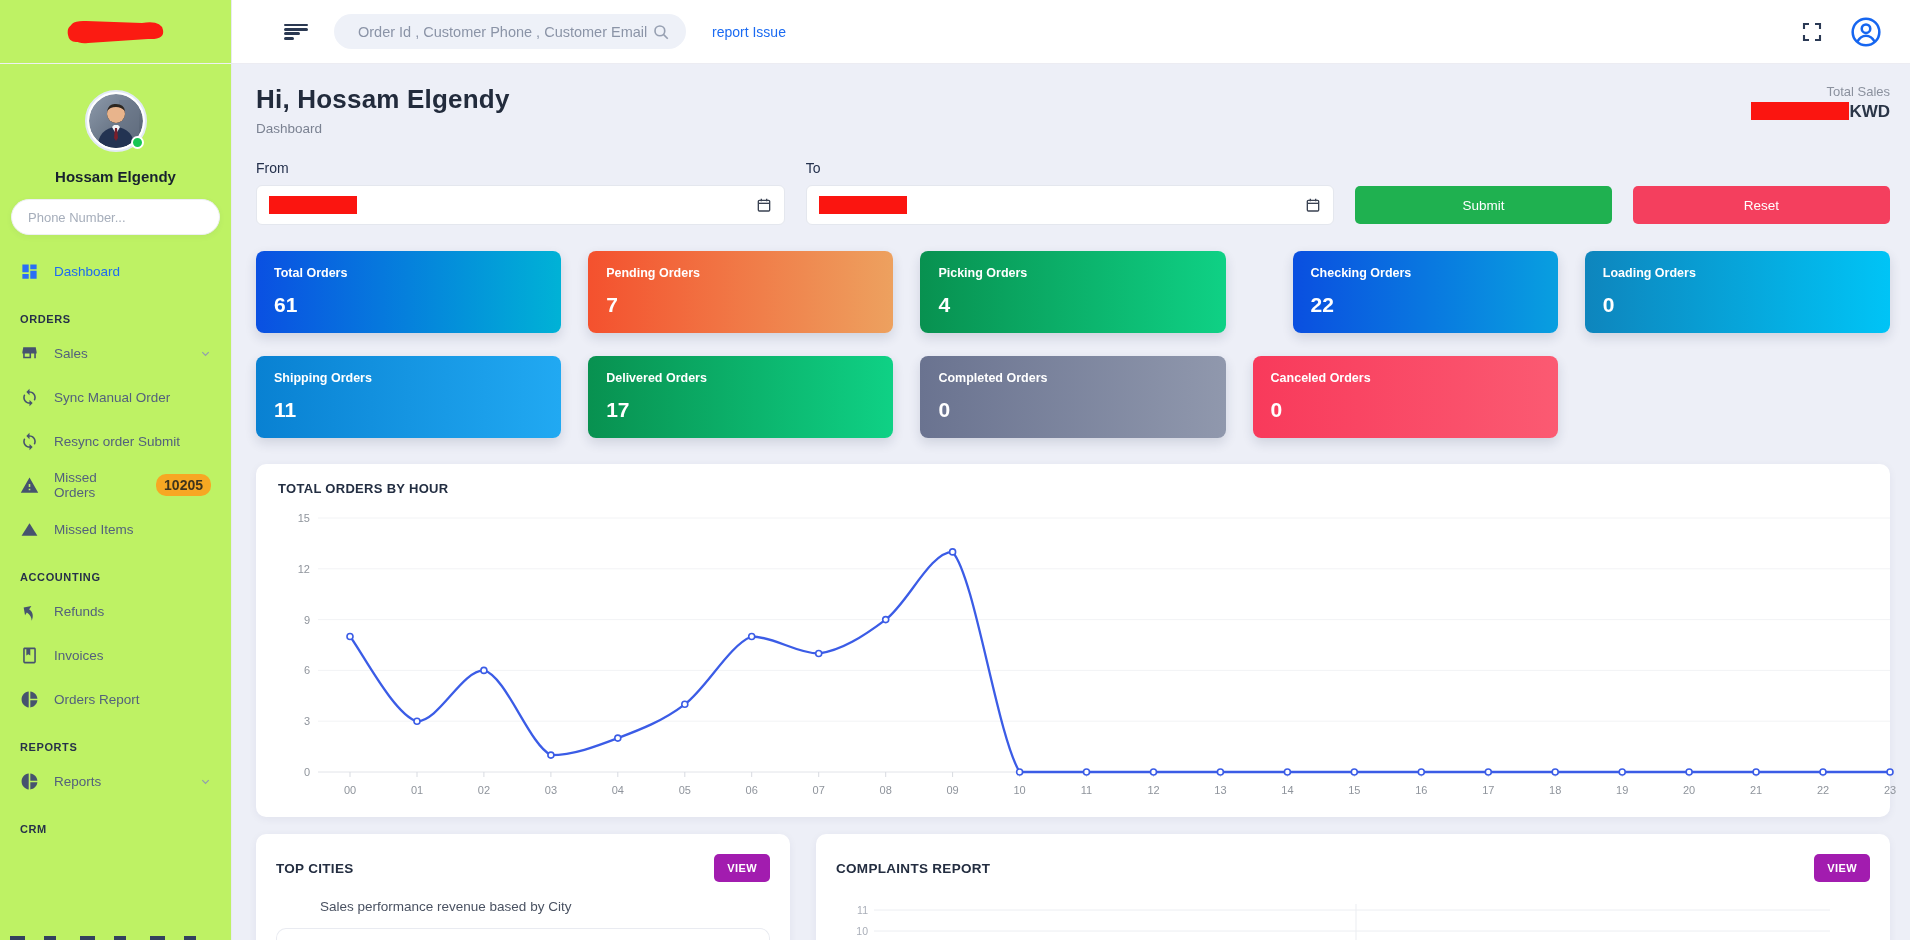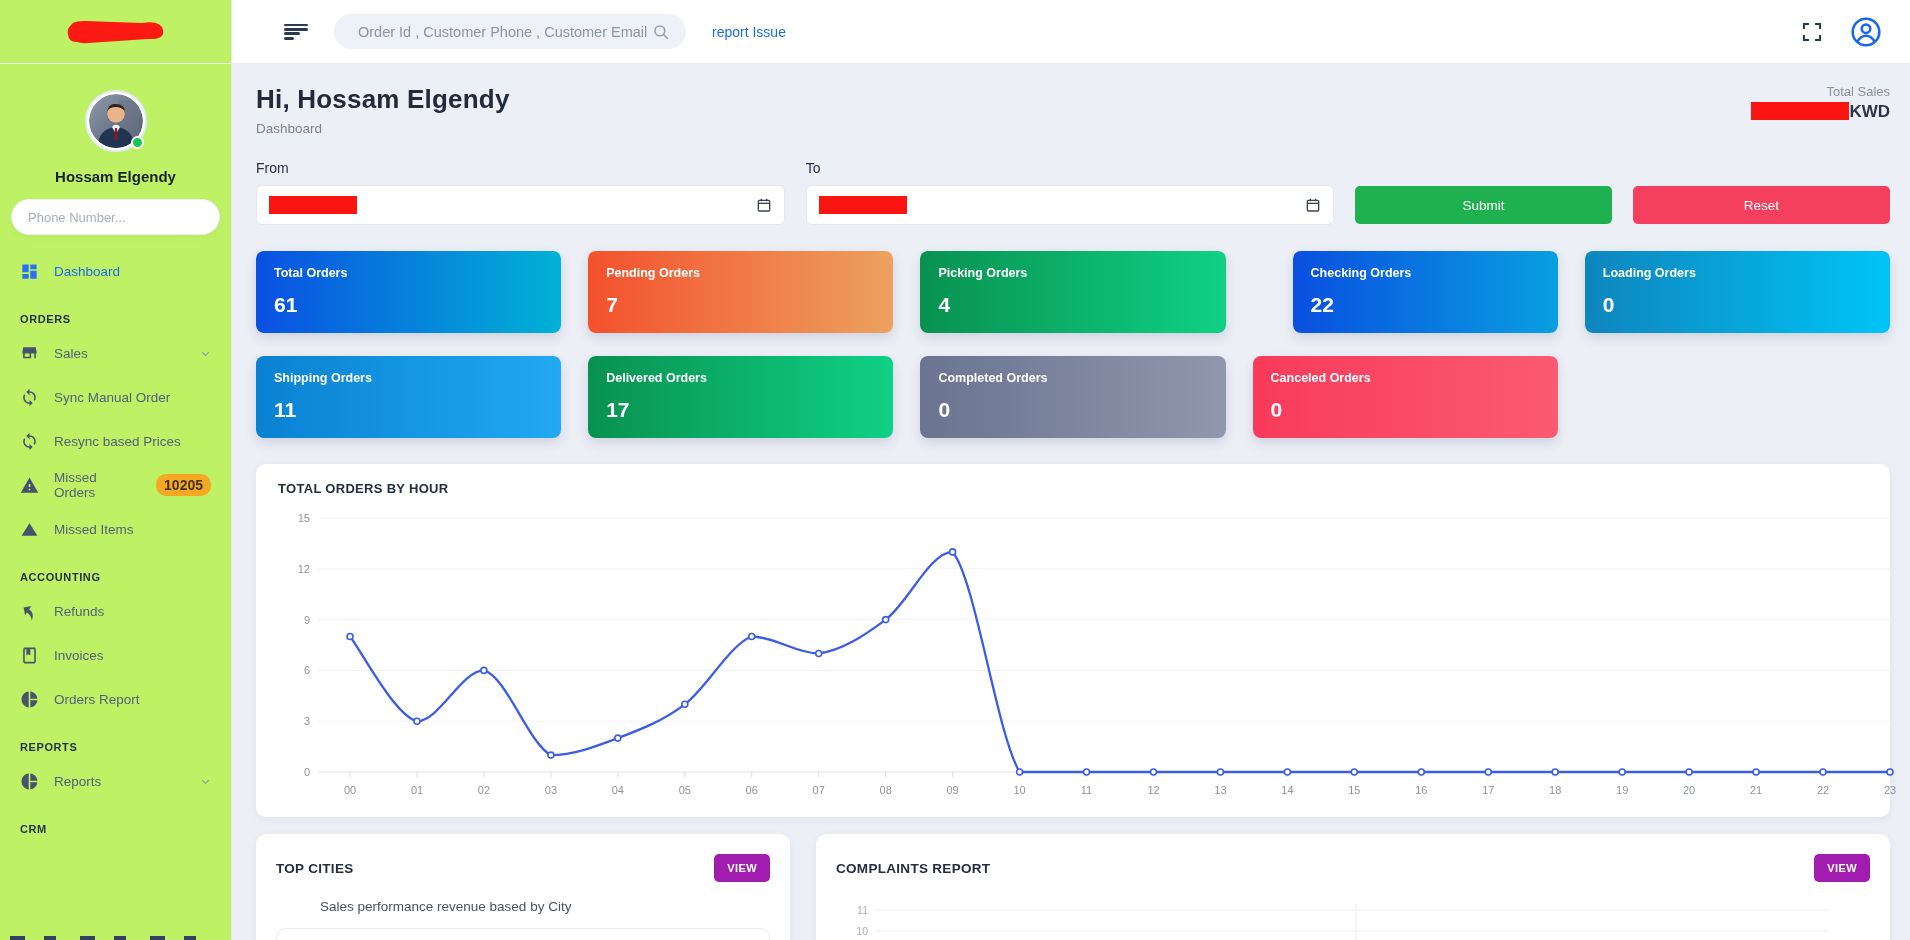--- a/index.html
+++ b/index.html
@@ -180,21 +180,21 @@
           </svg>
         </span>
         <span>Sync Manual Order</span>
       </div>
       <div class="nav-item">
         <span class="icon">
           <svg viewBox="0 0 24 24" fill="currentColor">
             <path d="M12 4V1L8 5l4 4V6c3.31 0 6 2.69 6 6 0 1.01-.25 1.97-.7 2.8l1.46 1.46C19.54 15.03 20 13.57 20 12c0-4.42-3.58-8-8-8zm0 14c-3.31 0-6-2.69-6-6 0-1.01.25-1.97.7-2.8L5.24 7.74C4.46 8.97 4 10.43 4 12c0 4.42 3.58 8 8 8v3l4-4-4-4v3z"></path>
           </svg>
         </span>
-        <span>Resync based Prices</span>
+        <span>Resync order Submit</span>
       </div>
       <div class="nav-item">
         <span class="icon">
           <svg viewBox="0 0 24 24" fill="currentColor">
             <path d="M1 21h22L12 2 1 21zm12-3h-2v-2h2v2zm0-4h-2v-4h2v4z"></path>
           </svg>
         </span>
         <span>Missed Orders</span>
         <span class="nav-badge">10205</span>
       </div>

